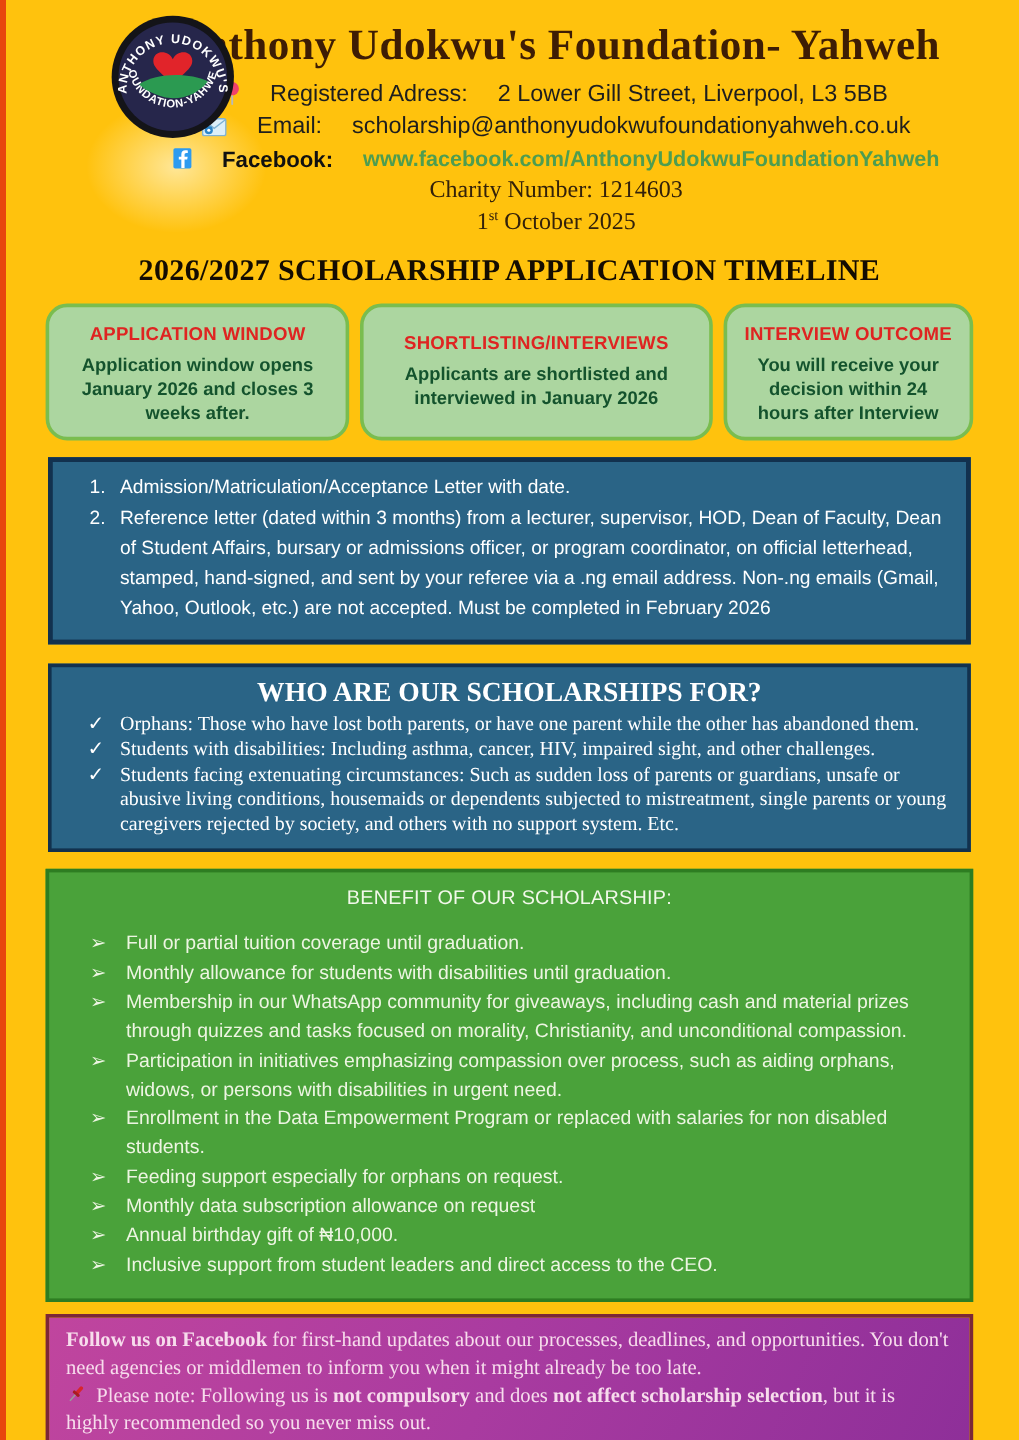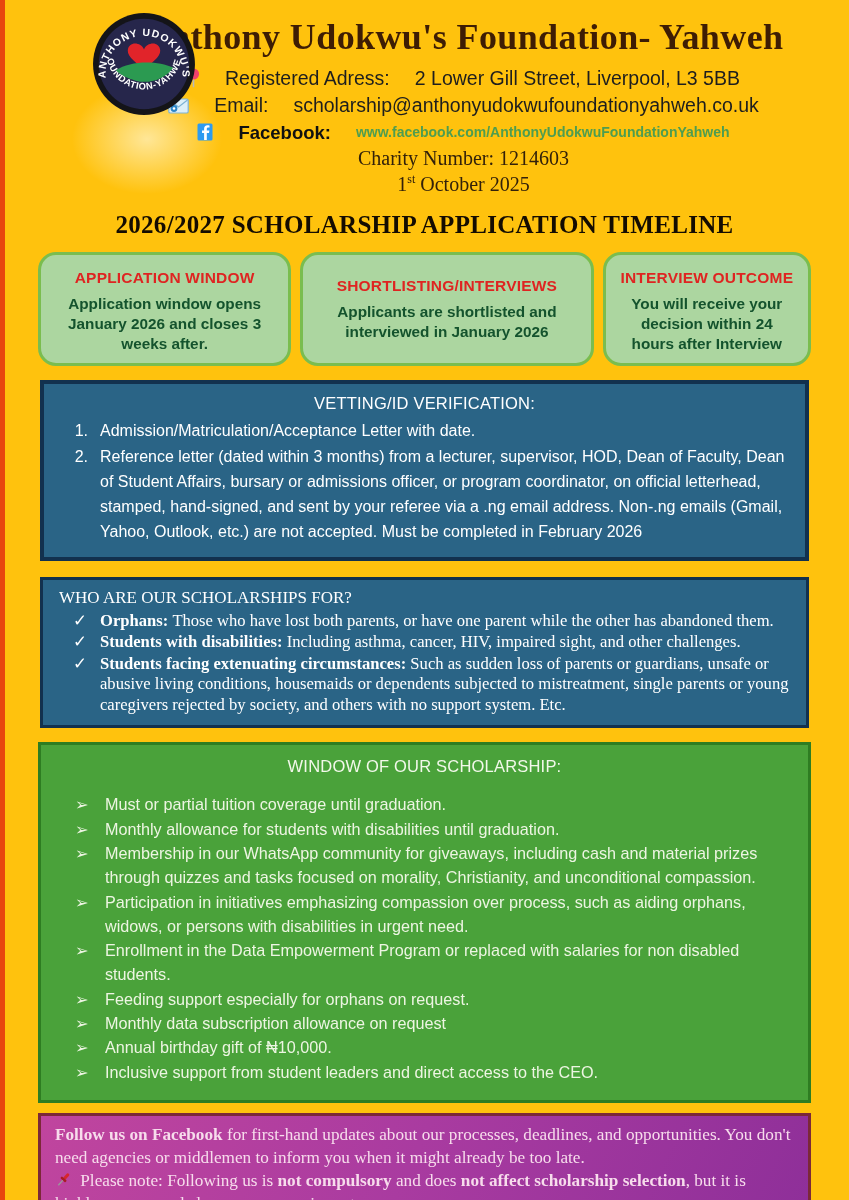--- a/index.html
+++ b/index.html
@@ -18,21 +18,21 @@
     background:radial-gradient(closest-side,rgba(255,250,225,.65),rgba(255,250,225,0));}
   .org-title{
     font-family:"Liberation Serif","DejaVu Serif",serif;font-weight:bold;
     font-size:36px;color:#3E1D04;margin:4px 0 8px;letter-spacing:.4px;
   }
   .contact-line{display:flex;justify-content:center;align-items:center;gap:25px;
     font-size:19.5px;color:#1E1E1E;margin:3px 0;line-height:1.25;}
   .contact-line .icn{display:inline-flex;align-items:center;}
   .link-green{color:#5C9355;text-decoration:underline;cursor:pointer;}
   .fb-label{font-weight:bold;color:#111;font-size:18.5px;}
-  .fb-link{color:#4E9D50;font-weight:bold;font-size:14px;cursor:pointer;}
+  .fb-link{color:#4E9D50;font-weight:bold;font-size:18px;cursor:pointer;}
   .charity-line,.date-line{
     font-family:"Liberation Serif","DejaVu Serif",serif;font-size:20px;color:#33210A;margin:2px 0;}
   .date-line sup{font-size:12px;}
 
   
   .main-title{
     font-family:Liberation Serif, serif;font-weight:bold;text-align:center;
     font-size:25px;color:#140C01;margin:15px 0 13px;letter-spacing:.3px;
   }
 
@@ -47,42 +47,42 @@
 
   
   .box-blue{margin:14px 40px 0;background:#2A6486;color:#FFFFFF;box-sizing:border-box;}
   .box-vetting{border:4px solid #12314E;padding:8px 16px 12px;}
   .box-vetting h4{font-size:16.5px;font-weight:500;text-align:center;margin:2px 0 6px;letter-spacing:.2px;}
   .vet-item{display:flex;gap:12px;font-size:16px;line-height:1.55;margin:2px 0 0 10px;}
   .vet-num{flex:0 0 18px;text-align:right;}
 
   .box-who{border:3px solid #12314E;padding:6px 16px 10px;margin-top:16px;
     font-family:"Liberation Serif","DejaVu Serif",serif;}
-  .box-who h4{font-size:17px;font-weight:normal;margin:2px 0 3px;
+  .box-who h4{font-size:23px;font-weight:bold;text-align:center;margin:2px 0 3px;
     font-family:"Liberation Serif","DejaVu Serif",serif;}
   .who-item{display:flex;gap:11px;font-size:16.6px;line-height:1.24;margin:1px 0 0 14px;}
   .who-check{flex:0 0 16px;}
 
   
   .box-green{margin:14px 38px 0;background:#4AA23A;border:3px solid #2E7D22;
     color:#EDF5E2;box-sizing:border-box;padding:10px 20px 16px;}
   .box-green h4{font-size:16.5px;font-weight:500;text-align:center;margin:2px 0 16px;letter-spacing:.2px;color:#F2F8EA;}
   .ben-item{display:flex;gap:15px;font-size:16.2px;line-height:1.5;margin:0 0 0 14px;}
   .ben-bullet{flex:0 0 15px;}
 
   
   .box-purple{margin:10px 38px 0;box-sizing:border-box;
     background:linear-gradient(115deg,#C0459E 0%,#A93BA0 48%,#8E2F99 100%);
     border:3px solid #7B2838;color:#F7DCEC;padding:8px 14px 10px;
     font-family:"Liberation Serif","DejaVu Serif",serif;font-size:17.2px;line-height:1.33;}
   .fb-line{margin:0;}
   .fb-line .icn{display:inline-flex;vertical-align:-2px;margin-right:4px;}
   .box-purple .b{font-weight:bold;}
 
-  .b{font-weight:bold;}
+  .b{font-weight:normal;}
 </style>
 </head>
 <body>
 
 <div class="left-strip"></div>
 
 <header class="header">
   <div class="logo-glow"></div>
   <div class="logo-wrap">
     <svg viewBox="0 0 100 100" width="104" height="108">
@@ -157,21 +157,20 @@
     <h3>SHORTLISTING/INTERVIEWS</h3>
     <p>Applicants are shortlisted and interviewed in January 2026</p>
   </article>
   <article class="card card-3">
     <h3>INTERVIEW OUTCOME</h3>
     <p>You will receive your decision within 24 hours after Interview</p>
   </article>
 </div>
 
 <section class="box-blue box-vetting">
-  <h4>VETTING/ID VERIFICATION:</h4>
   <div class="vet-item">
     <span class="vet-num">1.</span>
     <span>Admission/Matriculation/Acceptance Letter with date.</span>
   </div>
   <div class="vet-item">
     <span class="vet-num">2.</span>
     <span>Reference letter (dated within 3 months) from a lecturer, supervisor, HOD, Dean of Faculty, Dean of Student Affairs, bursary or admissions officer, or program coordinator, on official letterhead, stamped, hand-signed, and sent by your referee via a .ng email address. Non-.ng emails (Gmail, Yahoo, Outlook, etc.) are not accepted. Must be completed in February 2026</span>
   </div>
 </section>
 
@@ -185,24 +184,24 @@
     <span class="who-check">✓</span>
     <span><span class="b">Students with disabilities: </span><span>Including asthma, cancer, HIV, impaired sight, and other challenges.</span></span>
   </div>
   <div class="who-item">
     <span class="who-check">✓</span>
     <span><span class="b">Students facing extenuating circumstances: </span><span>Such as sudden loss of parents or guardians, unsafe or abusive living conditions, housemaids or dependents subjected to mistreatment, single parents or young caregivers rejected by society, and others with no support system. Etc.</span></span>
   </div>
 </section>
 
 <section class="box-green">
-  <h4>WINDOW OF OUR SCHOLARSHIP:</h4>
-  <div class="ben-item">
-      <span class="ben-bullet">➢</span>
-      <span>Must or partial tuition coverage until graduation.</span>
+  <h4>BENEFIT OF OUR SCHOLARSHIP:</h4>
+  <div class="ben-item">
+      <span class="ben-bullet">➢</span>
+      <span>Full or partial tuition coverage until graduation.</span>
     </div>
   <div class="ben-item">
       <span class="ben-bullet">➢</span>
       <span>Monthly allowance for students with disabilities until graduation.</span>
     </div>
   <div class="ben-item">
       <span class="ben-bullet">➢</span>
       <span>Membership in our WhatsApp community for giveaways, including cash and material prizes through quizzes and tasks focused on morality, Christianity, and unconditional compassion.</span>
     </div>
   <div class="ben-item">

